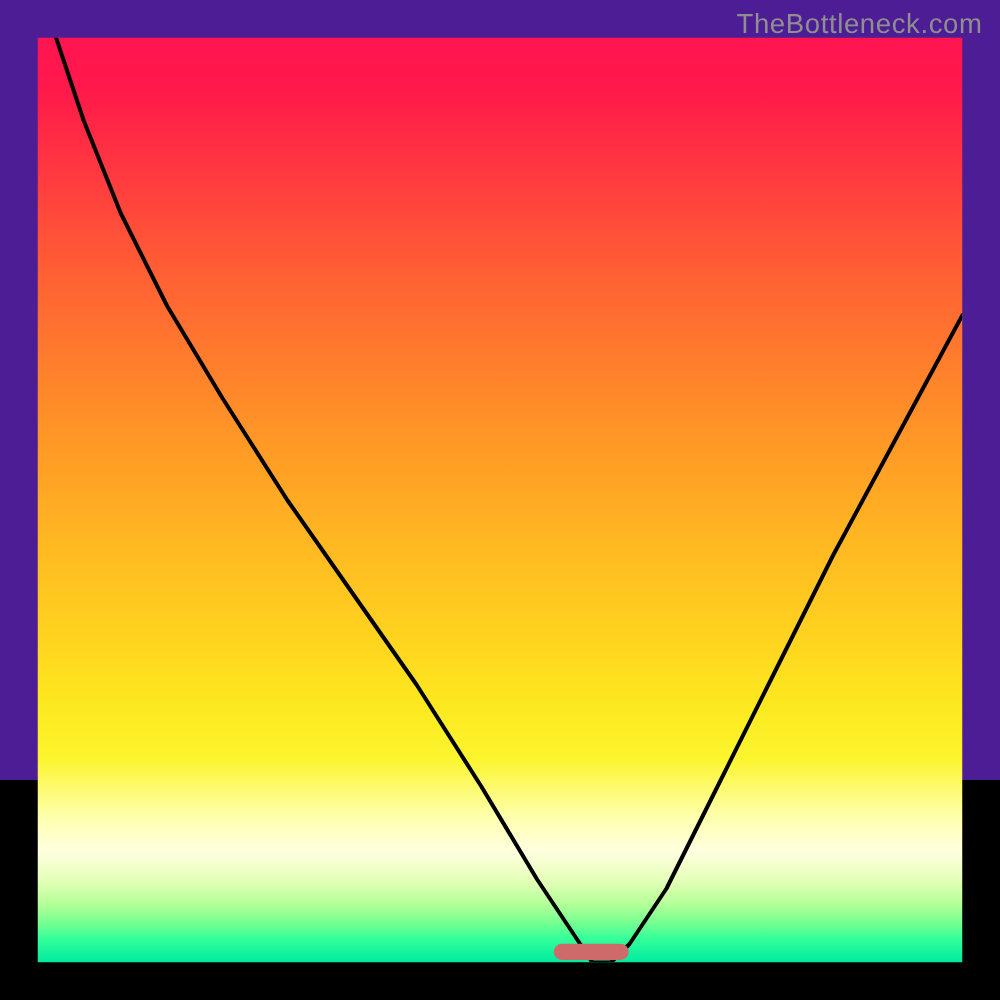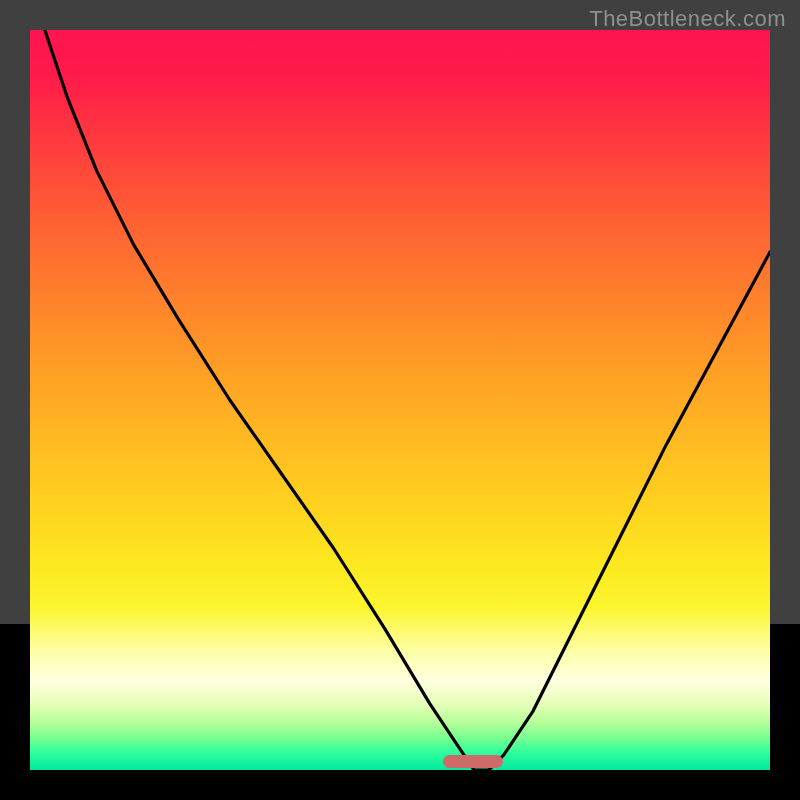--- a/index.html
+++ b/index.html
@@ -8,21 +8,21 @@
     width: 800px;
     height: 800px;
     background: #000;
     font-family: Arial, Helvetica, sans-serif;
     overflow: hidden;
   }
   .frame {
     position: relative;
     width: 800px;
     height: 624px;
-    background: #404040;
+    background: #4c1d95;
   }
   .watermark {
     position: absolute;
     top: 6px;
     right: 14px;
     color: #8f8f8f;
     font-size: 22px;
     letter-spacing: 0.5px;
     z-index: 50;
   }

